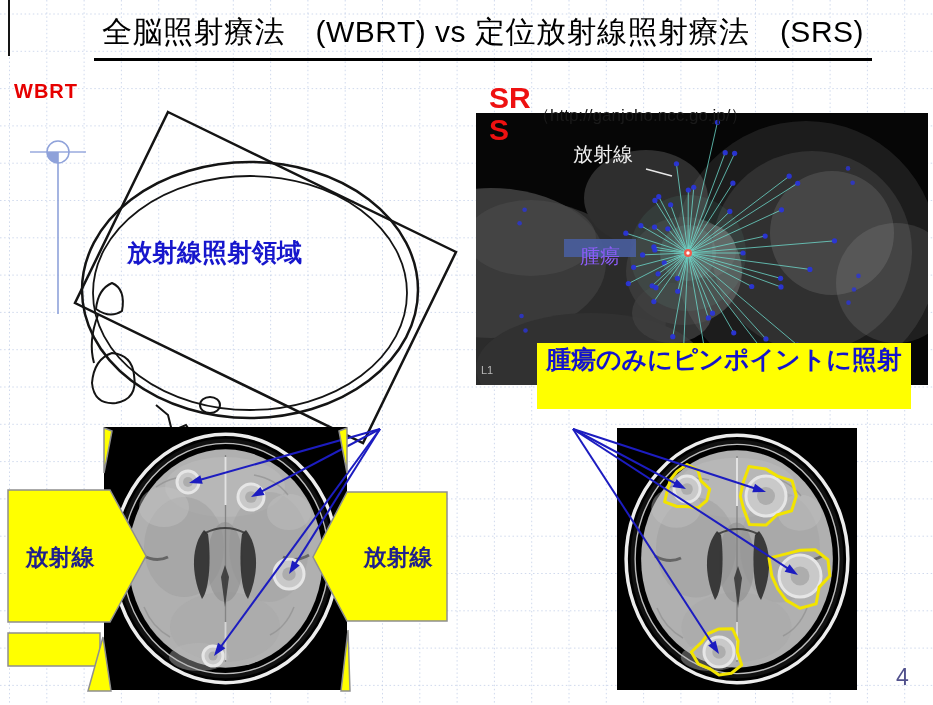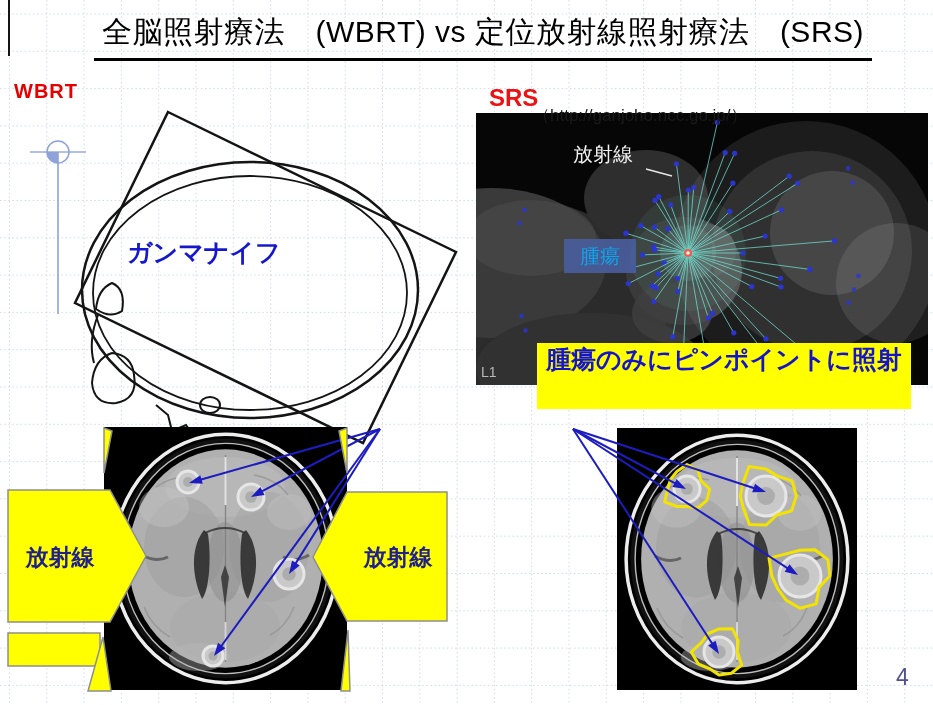--- a/index.html
+++ b/index.html
@@ -6,31 +6,31 @@
   .slide{position:relative;width:933px;height:705px;background:#ffffff;overflow:hidden;
          font-family:"Liberation Sans","DejaVu Sans",sans-serif;}
   svg.abs{position:absolute;left:0;top:0;}
   #grid{z-index:0;}
   .cropmark{position:absolute;left:8px;top:0;width:2px;height:56px;background:#151515;z-index:1;}
   .title-wrap{position:absolute;left:54px;top:12px;width:858px;text-align:center;z-index:2;}
   .title{display:inline-block;font-size:30px;font-weight:normal;color:#000;
          border-bottom:3px solid #000;padding:0 8px 5px;white-space:nowrap;letter-spacing:.5px;}
   .wbrt-label{position:absolute;left:14px;top:80px;font-size:20px;font-weight:bold;color:#e60000;
               letter-spacing:1px;z-index:2;text-align:center;}
-  .srs-label{position:absolute;left:489px;top:82px;width:52px;font-size:24px;font-weight:bold;
+  .srs-label{position:absolute;left:489px;top:82px;width:52px;font-size:30px;font-weight:bold;
              color:#ee1111;line-height:32px;word-break:break-all;z-index:6;}
   .url{position:absolute;left:533px;top:104px;font-size:17px;color:#1a1a1a;z-index:2;white-space:nowrap;}
   .regmark{position:absolute;left:28px;top:128px;z-index:1;}
   .skull-svg{position:absolute;left:60px;top:105px;z-index:1;}
   .region-label{position:absolute;left:127px;top:236px;font-size:25px;font-weight:bold;color:#1616cc;z-index:2;white-space:nowrap;}
   .darkimg{position:absolute;left:476px;top:113px;width:452px;height:272px;background:#060606;overflow:hidden;z-index:1;}
   .beam-label{position:absolute;left:97px;top:28px;font-size:20px;color:#f0f0f0;white-space:nowrap;}
-  .tumor-chip{position:absolute;left:88px;top:126px;width:72px;height:34px;line-height:34px;text-align:center;
-              font-size:20px;color:#0ea5e9;background:rgba(73,94,158,.9);}
-  .l1{position:absolute;left:5px;top:251px;font-size:14px;color:#b8b8b8;}
+  .tumor-chip{position:absolute;left:88px;top:126px;width:72px;height:18px;line-height:34px;text-align:center;
+              font-size:20px;color:#8b5cf6;background:rgba(73,94,158,.9);}
+  .l1{position:absolute;left:5px;top:251px;font-size:11px;color:#b8b8b8;}
   .caption{position:absolute;left:537px;top:331px;width:374px;height:66px;background:#ffff00;
            z-index:4;padding-left:9px;box-sizing:border-box;margin-top:12px;}
   .caption div{font-size:25px;font-weight:bold;color:#1414cc;line-height:32px;white-space:nowrap;}
   #connectors{z-index:2;}
   #yarrows{z-index:3;}
   .arrow-label{position:absolute;z-index:4;font-size:23px;font-weight:bold;color:#20208c;width:96px;text-align:center;white-space:nowrap;}
   .al-left{left:12px;top:542px;}
   .al-right{left:350px;top:542px;}
   .pinkbox{position:absolute;left:378px;top:413px;width:197px;height:38px;background:#f8a9e3;z-index:4;
            text-align:center;line-height:38px;font-size:27px;font-weight:bold;color:#2b2488;letter-spacing:3px;}
@@ -112,21 +112,21 @@
     <ellipse cx="190" cy="188" rx="157" ry="117" fill="none" stroke="#141414" stroke-width="1.8"></ellipse>
     <path d="M52,178 q-14,6 -16,26 q14,10 26,2 q4,-22 -10,-28 Z" fill="none" stroke="#141414" stroke-width="2"></path>
     <path d="M38,210 q-10,26 -4,48" fill="none" stroke="#141414" stroke-width="2"></path>
     <path d="M52,248 q-18,6 -20,30 q2,22 24,20 q22,-4 18,-28 q-2,-20 -22,-22 Z" fill="none" stroke="#141414" stroke-width="2"></path>
     <path d="M96,300 l12,10 l4,16 l14,-6 l8,12 q16,10 30,4" fill="none" stroke="#141414" stroke-width="2"></path>
     <path d="M60,330 q30,34 86,30" fill="none" stroke="#141414" stroke-width="2"></path>
     <path d="M150,352 q10,14 2,26 l16,-4 q6,14 18,12" fill="none" stroke="#141414" stroke-width="2"></path>
     <ellipse cx="150" cy="300" rx="10" ry="8" fill="none" stroke="#141414" stroke-width="2"></ellipse>
   </svg>
 
-  <div class="region-label">ガンマナイフ</div>
+  <div class="region-label">放射線照射領域</div>
 
   <div class="darkimg">
     <svg id="srs-svg" width="452" height="272">
       <ellipse cx="35" cy="205" rx="155" ry="120" fill="#2b2b2b"></ellipse>
       <ellipse cx="15" cy="150" rx="115" ry="75" fill="#3a3a3a"></ellipse>
       <ellipse cx="115" cy="255" rx="115" ry="55" fill="#313131"></ellipse>
       <ellipse cx="55" cy="125" rx="65" ry="38" fill="#4d4d4d" opacity="0.55"></ellipse>
       <ellipse cx="170" cy="85" rx="62" ry="48" fill="#2e2e2e"></ellipse>
       <ellipse cx="208" cy="158" rx="58" ry="54" fill="#3a3a3a"></ellipse>
       <ellipse cx="230" cy="138" rx="30" ry="27" fill="#484848"></ellipse>

